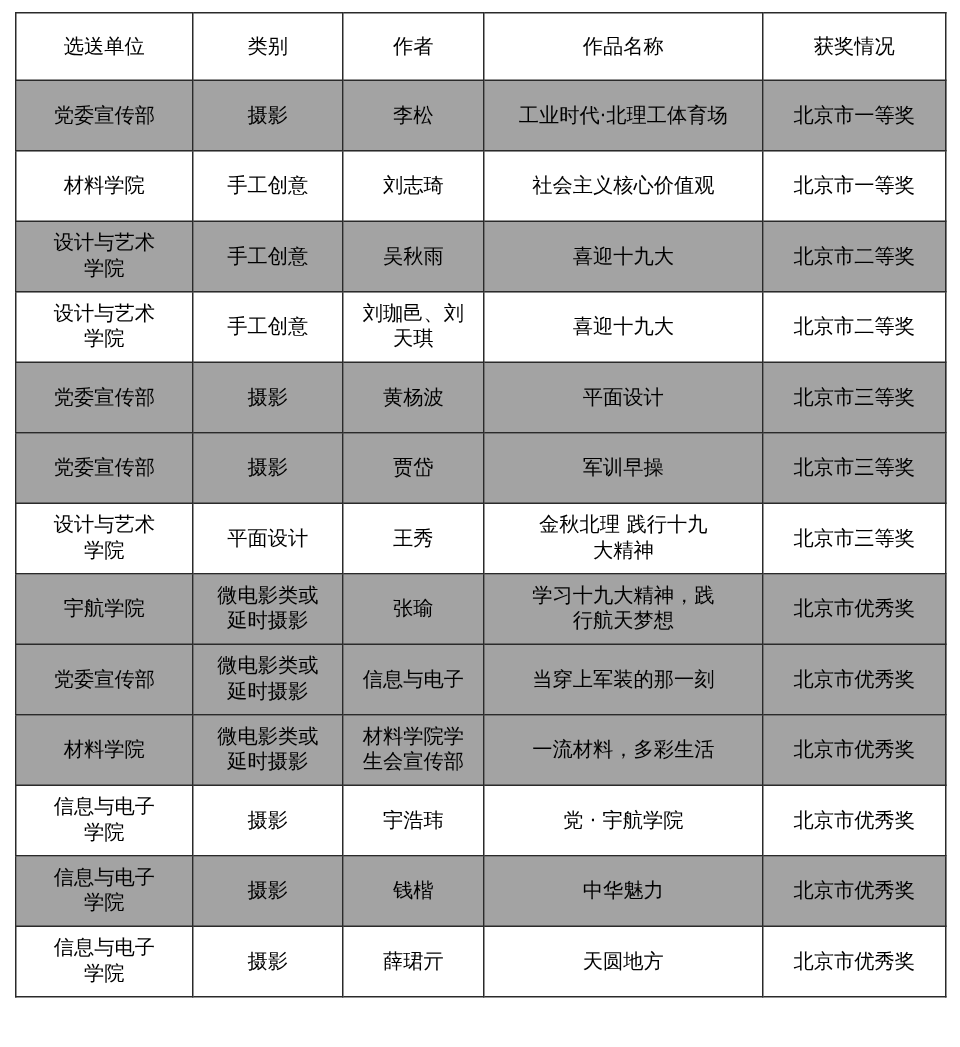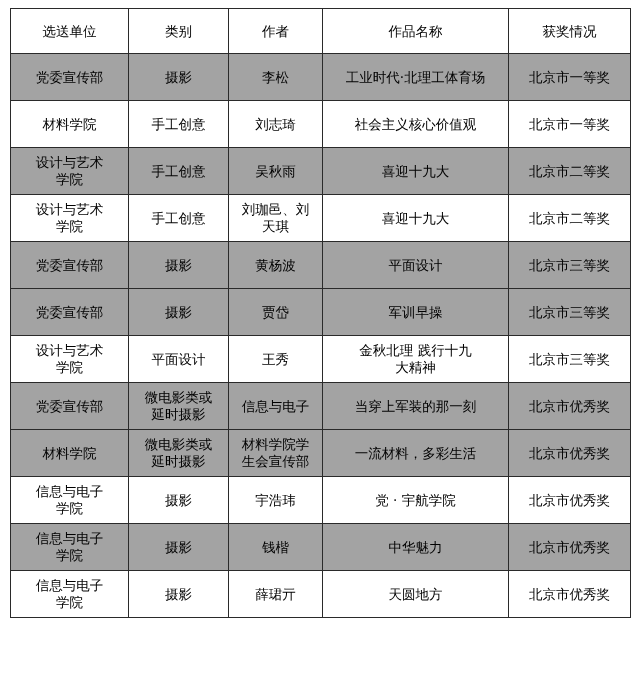--- a/index.html
+++ b/index.html
@@ -204,20 +204,39 @@
           <td>
             <span class="cell-text">金秋北理 践行十九
 大精神</span>
           </td>
           <td>
             <span class="cell-text">北京市三等奖</span>
           </td>
         </tr>
         <tr class="shaded">
           <td>
+            <span class="cell-text">宇航学院</span>
+          </td>
+          <td>
+            <span class="cell-text">微电影类或
+延时摄影</span>
+          </td>
+          <td>
+            <span class="cell-text">张瑜</span>
+          </td>
+          <td>
+            <span class="cell-text">学习十九大精神，践
+行航天梦想</span>
+          </td>
+          <td>
+            <span class="cell-text">北京市优秀奖</span>
+          </td>
+        </tr>
+        <tr class="shaded">
+          <td>
             <span class="cell-text">党委宣传部</span>
           </td>
           <td>
             <span class="cell-text">微电影类或
 延时摄影</span>
           </td>
           <td>
             <span class="cell-text">信息与电子</span>
           </td>
           <td>

